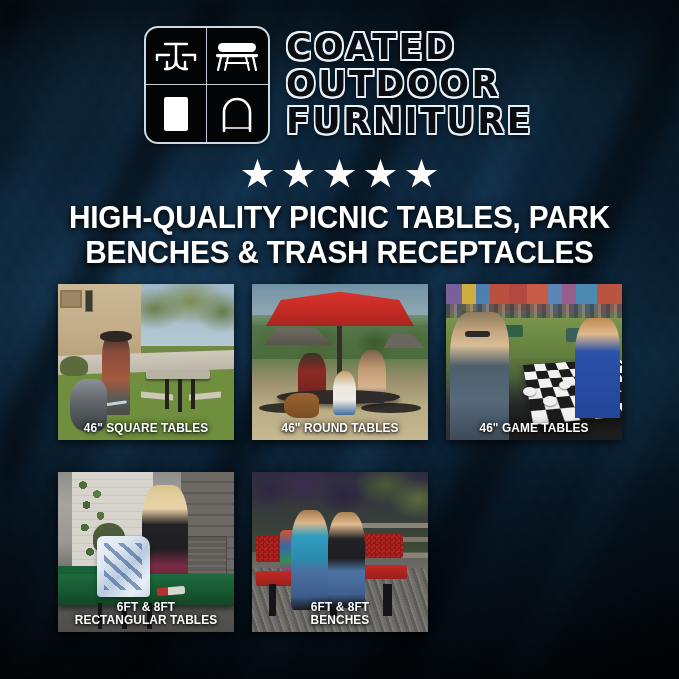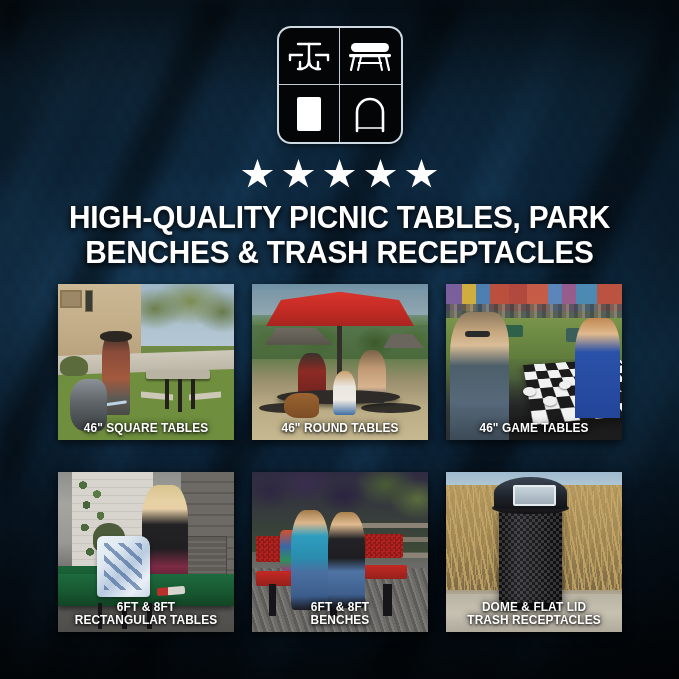--- a/index.html
+++ b/index.html
@@ -651,20 +651,25 @@
 
         <div class="logo-cell">
           <svg width="44" height="42" viewBox="0 0 44 42" aria-hidden="true">
             <path d="M9 38 L9 19 A13 13 0 0 1 35 19 L35 38" fill="none" stroke="#ffffff" stroke-width="2.6" stroke-linecap="round"></path>
             <line x1="9" y1="35" x2="35" y2="35" stroke="#ffffff" stroke-width="1.6"></line>
           </svg>
         </div>
 
       </div>
 
+      <div class="logo-words">
+        <div class="logo-word">COATED</div>
+        <div class="logo-word">OUTDOOR</div>
+        <div class="logo-word">FURNITURE</div>
+      </div>
 
     </div>
 
     <div class="stars">
       <span class="star"></span>
       <span class="star"></span>
       <span class="star"></span>
       <span class="star"></span>
       <span class="star"></span>
     </div>
@@ -778,33 +783,17 @@
           <div class="s5-backpack"></div>
           <div class="s5-boy1"></div>
           <div class="s5-boy2"></div>
         </div>
         <div class="cap">
           <span>6FT &amp; 8FT</span>
           <span class="l2">BENCHES</span>
         </div>
       </div>
 
-      <div class="tile">
-        <div class="scene s6">
-          <div class="s6-sky"></div>
-          <div class="s6-grass"></div>
-          <div class="s6-pavement"></div>
-          <div class="s6-body"></div>
-          <div class="s6-base"></div>
-          <div class="s6-rim"></div>
-          <div class="s6-dome"></div>
-          <div class="s6-slot"></div>
-        </div>
-        <div class="cap">
-          <span>DOME &amp; FLAT LID</span>
-          <span class="l2">TRASH RECEPTACLES</span>
-        </div>
-      </div>
 
     </div>
 
   </div>
 </div>
 
 </body></html>

